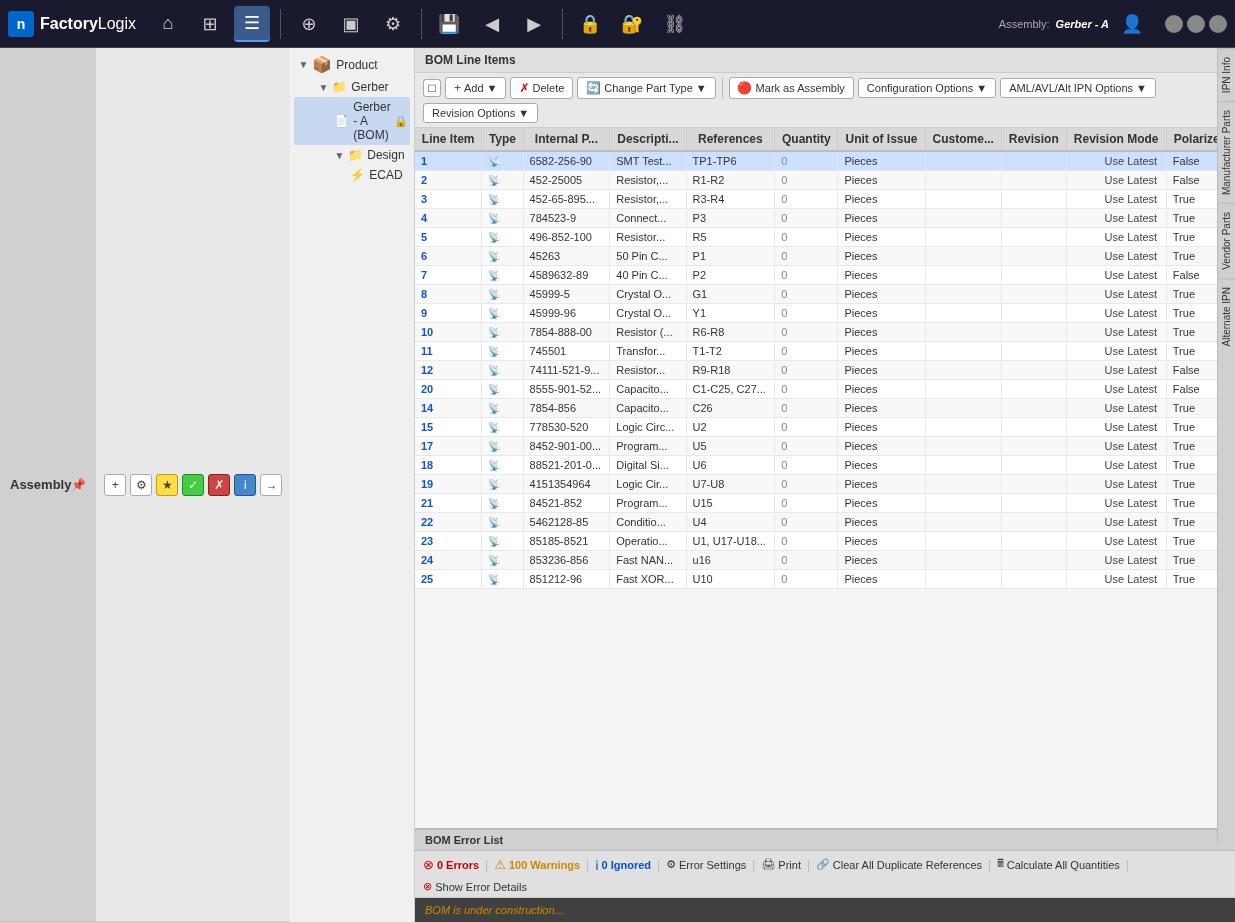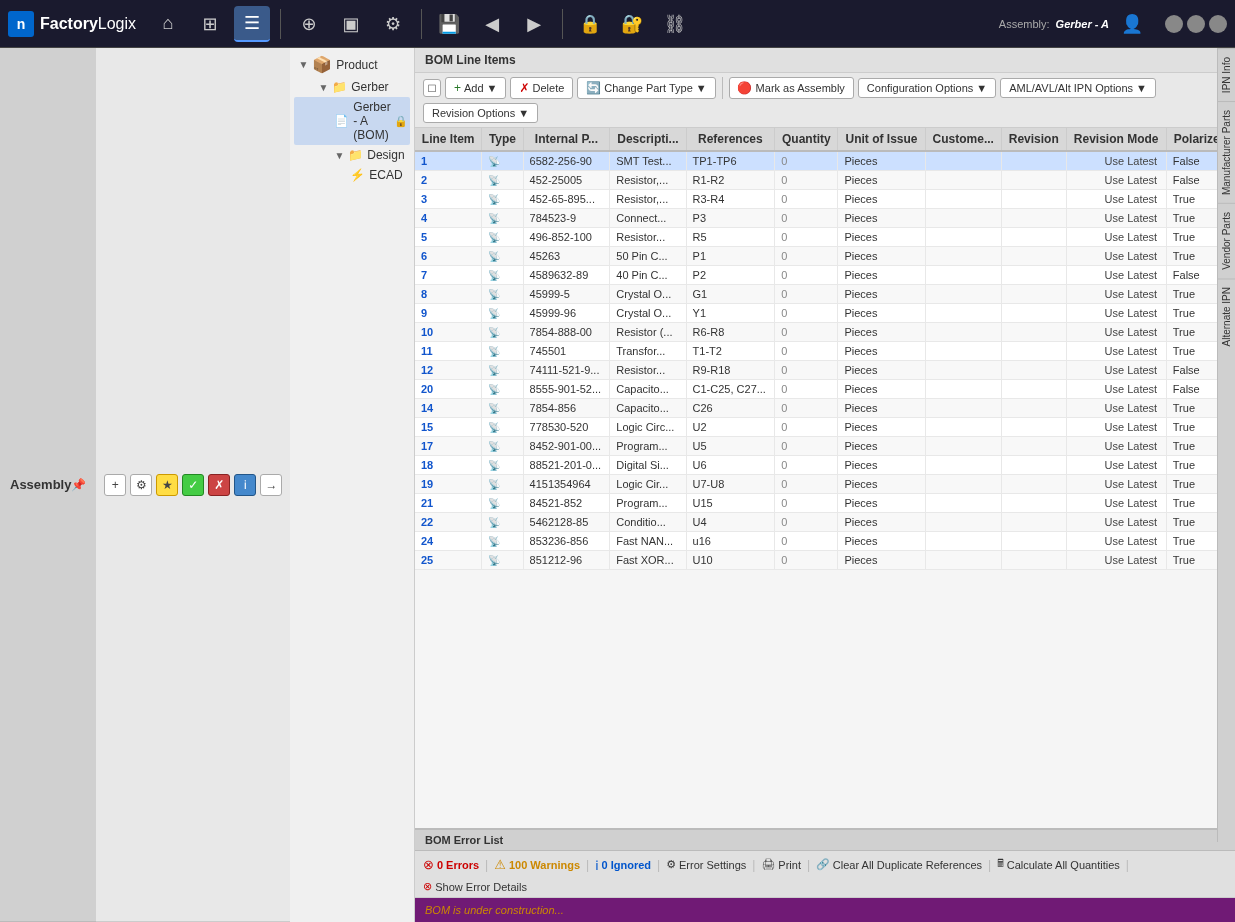--- a/index.html
+++ b/index.html
@@ -231,21 +231,21 @@
       cursor: pointer;
       color: #333;
       border-bottom: 1px solid #bbb;
       white-space: nowrap;
       width: 100%;
       text-align: center;
     }
 
     
     #bom-error-section {
-      background: #701a75;
+      background: #404040;
       border-top: 2px solid #bbb;
     }
     #bom-error-header {
       background: #d0d0d0;
       padding: 4px 10px;
       font-weight: bold;
       font-size: 11px;
       border-bottom: 1px solid #bbb;
     }
     #bom-error-toolbar {
@@ -685,20 +685,33 @@
       <td></td>
       <td><span class="use-latest">Use Latest</span></td>
       <td>True</td>
     </tr>
             <tr>
       <td><span class="line-item-num">22</span></td>
       <td><span class="smt-icon">📡</span></td>
       <td>5462128-85</td>
       <td>Conditio...</td>
       <td>U4</td>
+      <td><span class="qty-cell">0</span></td>
+      <td>Pieces</td>
+      <td></td>
+      <td></td>
+      <td><span class="use-latest">Use Latest</span></td>
+      <td>True</td>
+    </tr>
+            <tr>
+      <td><span class="line-item-num">23</span></td>
+      <td><span class="smt-icon">📡</span></td>
+      <td>85185-8521</td>
+      <td>Operatio...</td>
+      <td>U1, U17-U18...</td>
       <td><span class="qty-cell">0</span></td>
       <td>Pieces</td>
       <td></td>
       <td></td>
       <td><span class="use-latest">Use Latest</span></td>
       <td>True</td>
     </tr>
             <tr>
       <td><span class="line-item-num">24</span></td>
       <td><span class="smt-icon">📡</span></td>

